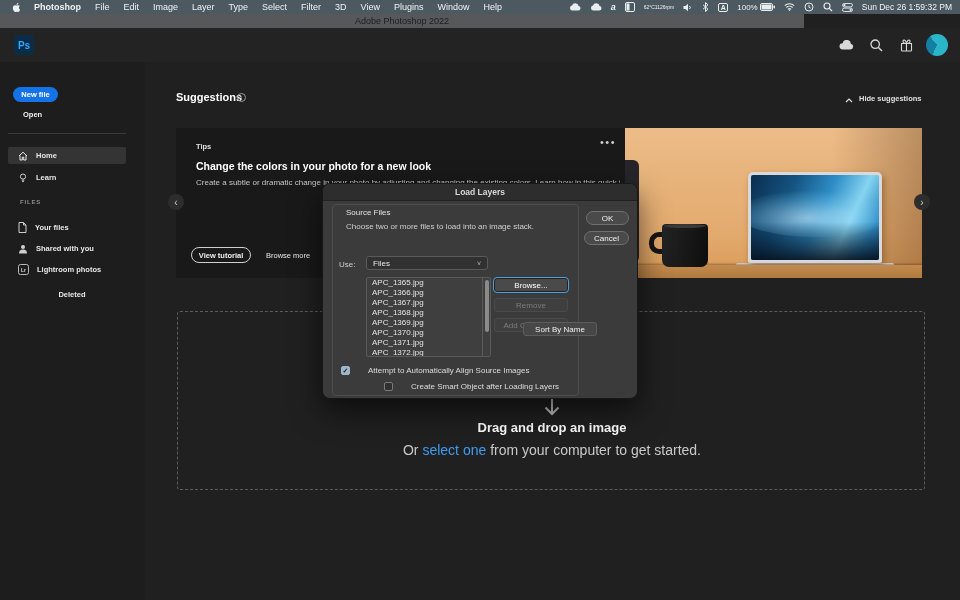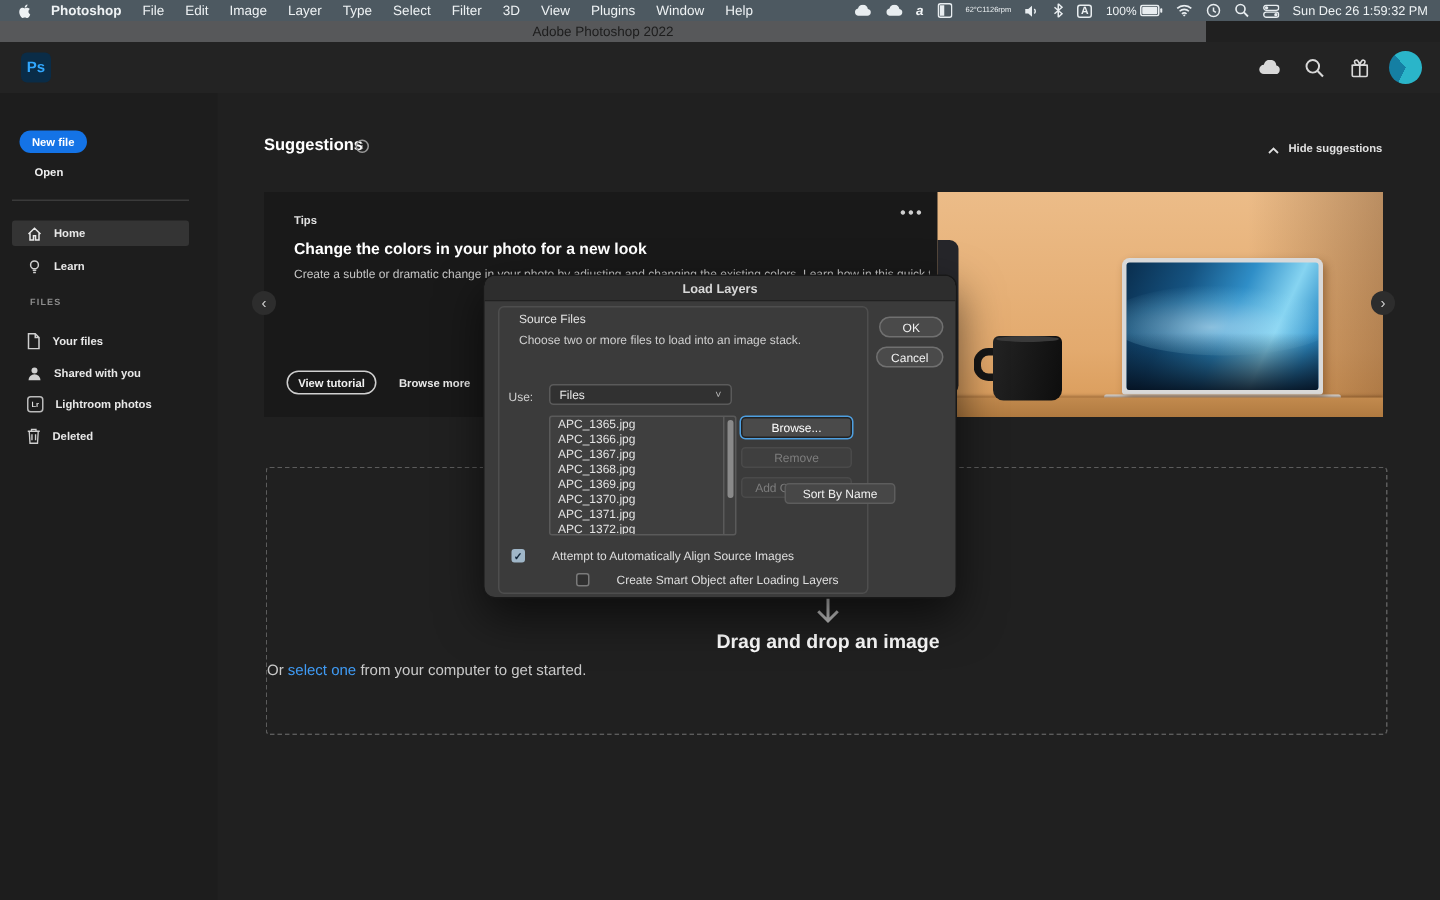--- a/index.html
+++ b/index.html
@@ -36,42 +36,42 @@
   .sidebar { position:absolute; left:0; top:62px; width:145px; height:538px; background:#1d1d1d; }
   .btn-newfile { position:absolute; left:13px; top:25px; width:45px; height:15px; background:#1473e6; border:none;
     border-radius:8px; color:#fff; font-size:7.5px; font-weight:bold; font-family:inherit; cursor:pointer; }
   .open-link { position:absolute; left:23px; top:48px; color:#f0f0f0; font-size:7.5px; font-weight:bold; }
   .side-divider { position:absolute; left:8px; top:71px; width:118px; height:1px; background:#3a3a3a; }
   .navrow { position:absolute; left:8px; width:118px; height:17px; display:flex; align-items:center;
     color:#e8e8e8; font-size:7.5px; font-weight:bold; border-radius:2px; padding-left:10px; gap:8px; }
   .navrow.sel { background:#343434; }
   .nav-home { top:85px; } .nav-learn { top:107px; }
   .files-header { position:absolute; left:20px; top:137px; color:#8d8d8d; font-size:6px; letter-spacing:0.8px; font-weight:bold; }
-  .nav-yourfiles { top:157px; } .nav-shared { top:178px; } .nav-lightroom { top:199px; } .nav-deleted { top:220px; }
+  .nav-yourfiles { top:157px; } .nav-shared { top:178px; } .nav-lightroom { top:199px; } .nav-deleted { top:220px;flex-direction:column; }
   .lr-badge { width:11px; height:11px; border:1px solid #bbb; border-radius:2.5px; color:#ddd; font-size:5px; font-weight:bold;
     display:flex; align-items:center; justify-content:center; }
 
   
   .sugg-title { position:absolute; left:176px; top:91px; color:#fff; font-size:11px; font-weight:bold; }
   .info-icon { position:absolute; left:237px; top:93px; width:9px; height:9px; border:1px solid #9a9a9a; border-radius:50%;
     color:#9a9a9a; font-size:6px; display:flex; align-items:center; justify-content:center; font-family:"Liberation Serif", serif; }
   .hide-sugg { position:absolute; left:845px; top:94px; display:flex; align-items:flex-end; gap:6px;
     color:#e0e0e0; font-size:7.5px; font-weight:bold; cursor:pointer; }
 
   
   .tips-card { position:absolute; left:176px; top:128px; width:746px; height:150px; background:#191919; overflow:hidden; }
   .tips-label { position:absolute; left:20px; top:14px; color:#e0e0e0; font-size:7.5px; font-weight:bold; }
   .tips-dots { position:absolute; left:424px; top:8px; color:#cfcfcf; font-size:11px; letter-spacing:1.5px; cursor:pointer; }
   .tips-heading { position:absolute; left:20px; top:32px; color:#fff; font-size:10.5px; font-weight:bold; }
   .tips-desc { position:absolute; left:20px; top:50px; width:424px; color:#c6c6c6; font-size:8px;
     white-space:nowrap; overflow:hidden; }
   .btn-tutorial { position:absolute; left:15px; top:119px; width:60px; height:16px; background:transparent;
     border:1.5px solid #d0d0d0; border-radius:9px; color:#f0f0f0; font-size:7.5px; font-weight:bold; font-family:inherit; cursor:pointer; }
   .btn-browsemore { position:absolute; left:90px; top:123px; background:none; border:none; color:#e8e8e8;
-    font-size:7.5px; font-weight:bold; font-family:inherit; cursor:pointer; }
+    font-size:7.5px; font-weight:normal; font-family:inherit; cursor:pointer; }
 
   
   .tips-photo { position:absolute; left:449px; top:0; width:297px; height:150px; overflow:hidden;
     background:linear-gradient(180deg,#ecbc88 0%, #e3aa6e 70%, #d89a58 100%); }
   .photo-shade { position:absolute; right:0; top:0; width:90px; height:150px;
     background:linear-gradient(90deg, rgba(0,0,0,0) 0%, rgba(70,35,10,0.30) 100%); }
   .photo-desk { position:absolute; left:0; bottom:0; width:297px; height:13px;
     background:linear-gradient(180deg,#c28a4e,#b07a40); box-shadow:0 -1px 2px rgba(90,50,15,0.5); }
   .photo-left-obj { position:absolute; left:-4px; top:32px; width:18px; height:103px; background:#26262a;
     border-radius:0 6px 6px 0; }
@@ -98,21 +98,21 @@
   .car-arrow { position:absolute; width:16px; height:16px; border-radius:50%; background:#2d2d2d;
     display:flex; align-items:center; justify-content:center; color:#cfcfcf; font-size:10px; cursor:pointer; z-index:5; }
   .car-prev { left:168px; top:194px; } .car-next { left:914px; top:194px; }
 
   
   .dropzone { position:absolute; left:177px; top:311px; width:748px; height:179px;
     border:1px dashed #5c5c5c; border-radius:3px; }
   .dz-arrow { position:absolute; left:364px; top:86px; }
   .dz-heading { position:absolute; left:0; top:108px; width:748px; text-align:center; color:#fff;
     font-size:13px; font-weight:bold; }
-  .dz-sub { position:absolute; left:0; top:130px; width:748px; color:#c9c9c9; font-size:10px; }
+  .dz-sub { position:absolute; left:0; top:130px; width:748px; text-align:center; color:#c9c9c9; font-size:14px; }
   .dz-sub .lnk { color:#3f9bf5; cursor:pointer; }
 
   
   .dialog { position:absolute; left:322px; top:183px; width:316px; height:216px; background:#3b3b3b;
     border:1px solid #181818; border-radius:8px; box-shadow:0 12px 30px rgba(0,0,0,0.6); z-index:10; }
   .dlg-titlebar { position:absolute; left:0; top:0; width:100%; height:17px; background:#2d2d2d;
     border-radius:7px 7px 0 0; border-bottom:1px solid #212121; display:flex; align-items:center; justify-content:center;
     color:#d8d8d8; font-size:8.5px; font-weight:bold; }
   .dlg-group { position:absolute; left:9px; top:20px; width:247px; height:192px; border:1px solid #4e4e4e; border-radius:4px; }
   .dlg-sourcefiles { position:absolute; left:23px; top:24px; color:#e2e2e2; font-size:8px; }

